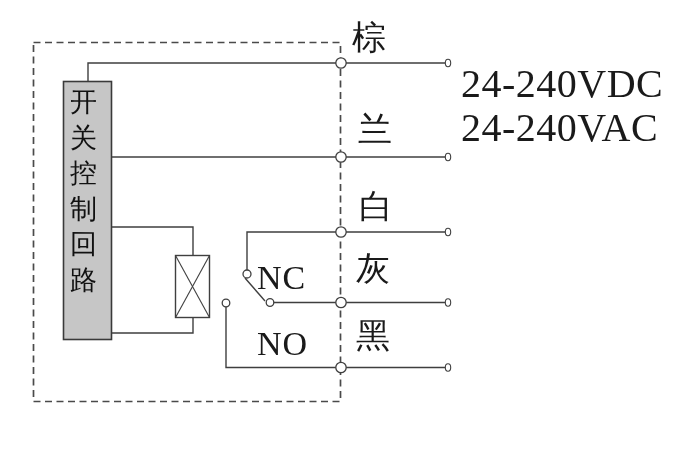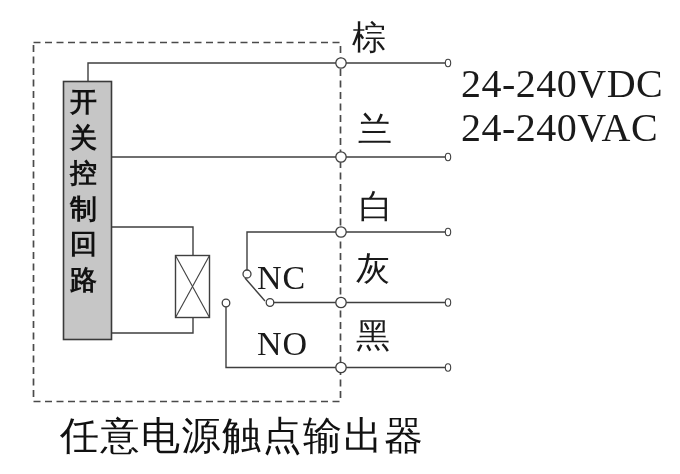--- a/index.html
+++ b/index.html
@@ -43,21 +43,20 @@
   #control-box-label {
     position: absolute;
     left: 63px;
     top: 85px;
     width: 41px;
     font-size: 27px;
     line-height: 35.5px;
     text-align: center;
     word-break: break-all;
     color: #111;
-    font-weight: bold;
   }
   #caption {
     position: absolute;
     left: 60px;
     top: 409px;
     font-size: 39px;
     letter-spacing: 1.5px;
     color: #111;
     white-space: nowrap;
   }
@@ -133,15 +132,14 @@
   <div class="lbl wire-label" id="label-white">白</div>
   <div class="lbl wire-label" id="label-gray">灰</div>
   <div class="lbl wire-label" id="label-black">黑</div>
 
   <div class="lbl contact-label" id="label-nc">NC</div>
   <div class="lbl contact-label" id="label-no">NO</div>
 
   <div class="lbl power-label" id="label-vdc">24-240VDC</div>
   <div class="lbl power-label" id="label-vac">24-240VAC</div>
 
-  <div id="caption">任意电源触点输出器</div>
 
 </div>
 
 </body></html>

